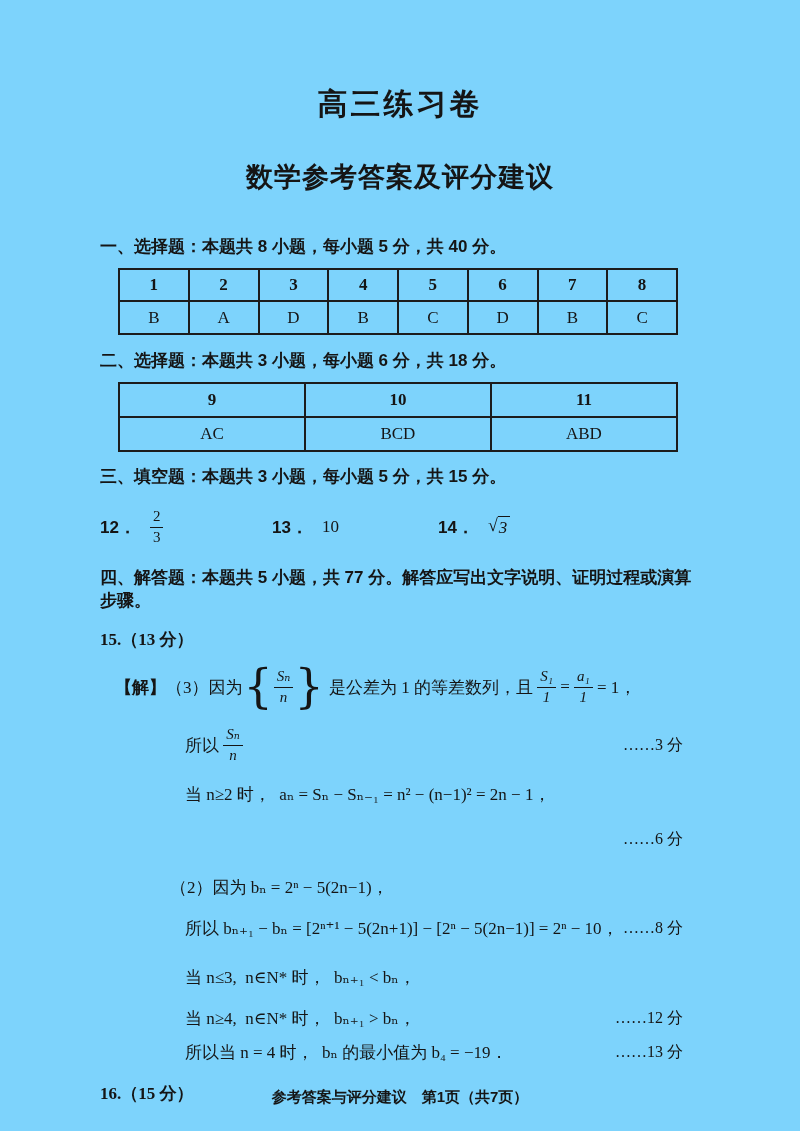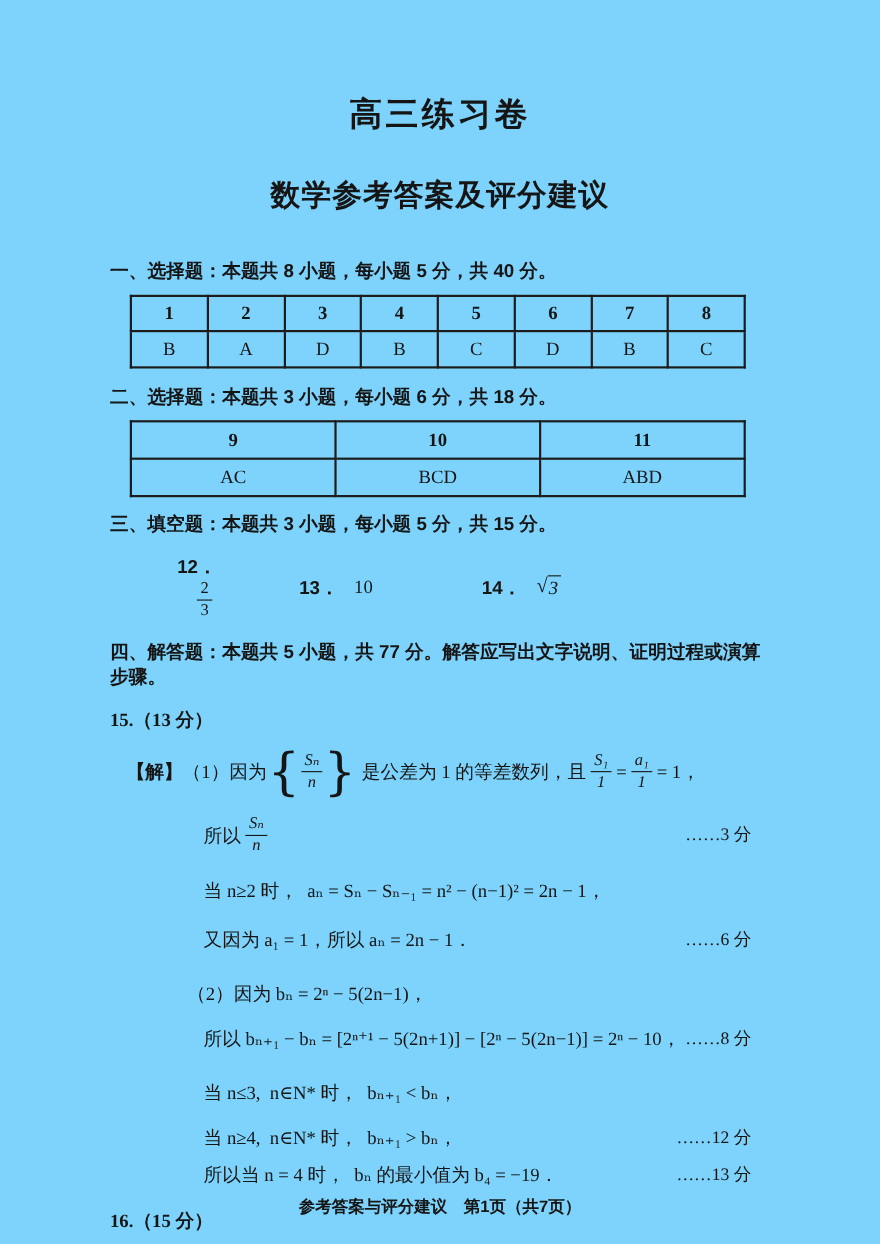--- a/index.html
+++ b/index.html
@@ -48,21 +48,21 @@
   table.t2 td{width:186px;height:32px;}
   table.ans tr.nums td{font-weight:bold;}
   .fill-row{
     display:flex;align-items:center;
     margin-top:16px;
     font-size:17px;
     min-height:46px;
   }
   .fill-item{display:flex;align-items:center;}
   .fill-label{font-weight:bold;margin-right:14px;}
-  .fi-12{width:172px;flex-direction:column;}
+  .fi-12{width:172px;}
   .fi-13{width:166px;}
   .frac{
     display:inline-flex;flex-direction:column;align-items:center;
     vertical-align:middle;
     font-size:15px;line-height:1.15;
     font-style:italic;
   }
   .frac .num{border-bottom:1.6px solid #151515;padding:0 3px 1px 3px;}
   .frac .den{padding-top:1px;}
   .frac.upright{font-style:normal;}
@@ -184,21 +184,21 @@
         </span>
       </div>
     </div>
 
     <div class="sec-h sec4 hei">四、解答题：本题共 5 小题，共 77 分。解答应写出文字说明、证明过程或演算步骤。</div>
 
     <div class="qh q15h">15.（13 分）</div>
 
     <div class="sline l1 ind0">
       <span class="jie">【解】</span>
-        <span class="sp">（1）因为</span>
+        <span class="sp">（3）因为</span>
         <span class="brace">{</span>
         <span class="frac">
           <span class="num">Sₙ</span>
           <span class="den">n</span>
         </span>
         <span class="brace">}</span>
         <span class="sp"> 是公差为 1 的等差数列，且 </span>
         <span class="frac">
           <span class="num">S₁</span>
           <span class="den">1</span>
@@ -218,21 +218,20 @@
           <span class="den">n</span>
         </span>
       <span class="score">……3 分</span>
     </div>
 
     <div class="sline l3 ind1">
       <span class="sp">当 n≥2 时，  aₙ = Sₙ − Sₙ₋₁ = n² − (n−1)² = 2n − 1，</span>
     </div>
 
     <div class="sline l4 ind1">
-      <span class="sp">又因为 a₁ = 1，所以 aₙ = 2n − 1．</span>
       <span class="score">……6 分</span>
     </div>
 
     <div class="sline l5 ind2">
       <span class="sp">（2）因为 bₙ = 2ⁿ − 5(2n−1)，</span>
     </div>
 
     <div class="sline l6 ind1">
       <span class="sp">所以 bₙ₊₁ − bₙ = [2ⁿ⁺¹ − 5(2n+1)] − [2ⁿ − 5(2n−1)] = 2ⁿ − 10，</span>
       <span class="score">……8 分</span>

